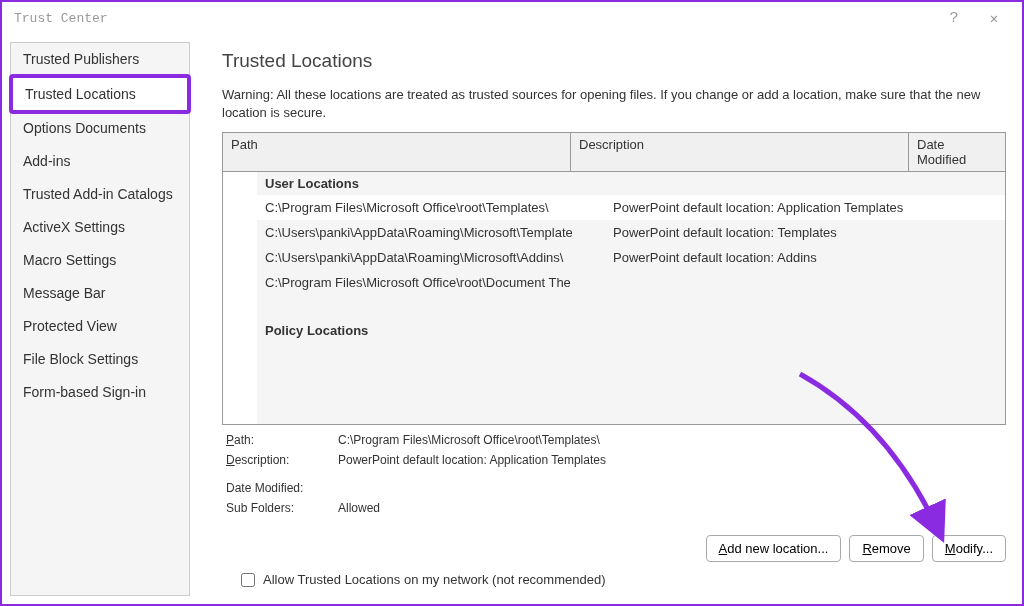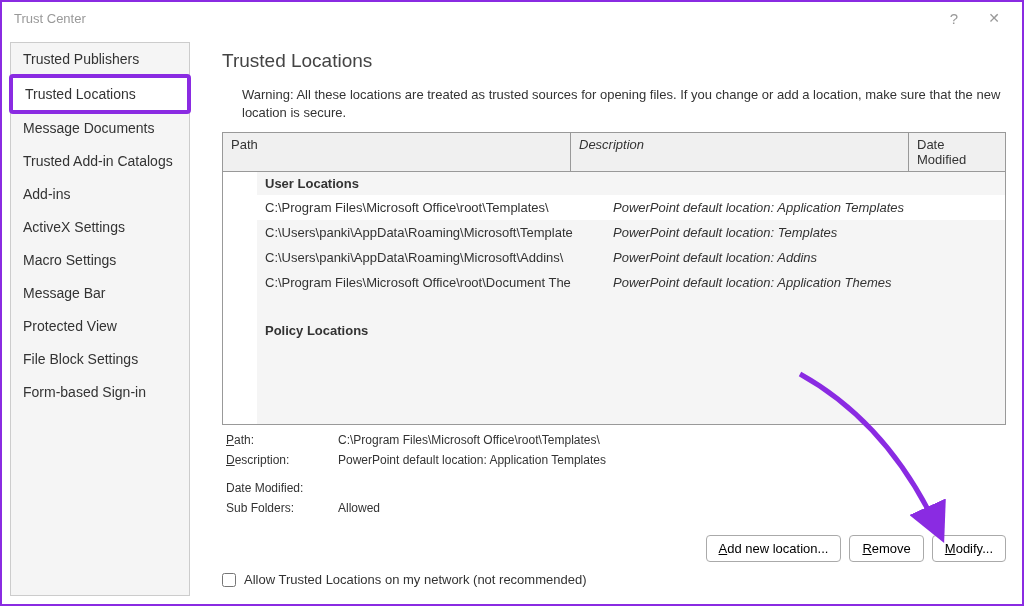--- a/index.html
+++ b/index.html
@@ -14,20 +14,21 @@
       position: relative;
       overflow: hidden;
     }
     .titlebar {
       height: 32px;
       display: flex;
       align-items: center;
       padding: 16px 8px;
       color: #999;
       font-size: 13px;
+      font-family: Liberation Mono, monospace;
     }
     .titlebar-title { flex: 1; padding-left: 4px; }
     .titlebar-help, .titlebar-close {
       width: 40px;
       text-align: center;
       font-size: 15px;
       color: #999;
     }
     .titlebar-close { font-size: 14px; }
     .content {
@@ -65,40 +66,40 @@
     }
     .page-title {
       font-size: 19px;
       color: #444;
       margin-bottom: 14px;
     }
     .warning-text {
       font-size: 13px;
       color: #333;
       margin-bottom: 10px;
-      margin-left: 20px;
+      margin-left: 0;
       line-height: 1.4;
     }
     .loc-table {
       border: 1px solid #999;
       width: 100%;
     }
     .loc-table-header {
       display: flex;
       background: #f0f0f0;
       border-bottom: 1px solid #999;
     }
     .loc-table-header > div {
       padding: 4px 8px;
       font-size: 13px;
       border-right: 1px solid #999;
     }
     .loc-table-header > div:last-child { border-right: none; }
     .col-path { width: 348px; }
-    .col-desc { flex: 1; font-style: italic; }
+    .col-desc { flex: 1; }
     .col-date { width: 96px; }
     .loc-table-body { height: 252px; background: #f5f5f5; margin-left: 34px; }
     .section-label {
       font-weight: bold;
       padding: 4px 8px;
       font-size: 13px;
     }
     .loc-row {
       display: flex;
       padding: 3px 0;
@@ -132,21 +133,21 @@
       padding: 5px 12px;
       background: #fff;
       border: 1px solid #aaa;
       border-radius: 4px;
       font-size: 13px;
       cursor: pointer;
     }
     .checkbox-row {
       display: flex;
       align-items: center;
-      margin-left: 0;
+      margin-left: 19px;
       margin-bottom: 6px;
       font-size: 13px;
     }
     .checkbox-row input { margin-right: 8px; width:14px; height:14px; }
     .underline-first::first-letter { text-decoration: underline; }
     .arrow-svg {
       position: absolute;
       pointer-events: none;
       z-index: 10;
     }
@@ -157,23 +158,23 @@
 <div class="titlebar">
   <span class="titlebar-title">Trust Center</span>
   <span class="titlebar-help">?</span>
   <span class="titlebar-close">✕</span>
 </div>
 
 <div class="content">
   <div class="sidebar">
     <div class="sidebar-item">Trusted Publishers</div>
     <div class="sidebar-item selected">Trusted Locations</div>
-    <div class="sidebar-item">Message Documents</div>
+    <div class="sidebar-item">Options Documents</div>
+    <div class="sidebar-item">Add-ins</div>
     <div class="sidebar-item">Trusted Add-in Catalogs</div>
-    <div class="sidebar-item">Add-ins</div>
     <div class="sidebar-item">ActiveX Settings</div>
     <div class="sidebar-item">Macro Settings</div>
     <div class="sidebar-item">Message Bar</div>
     <div class="sidebar-item">Protected View</div>
     <div class="sidebar-item">File Block Settings</div>
     <div class="sidebar-item">Form-based Sign-in</div>
   </div>
 
   <div class="main">
     <div class="page-title">Trusted Locations</div>
@@ -197,21 +198,20 @@
           <div class="col-desc">PowerPoint default location: Templates</div>
           <div class="col-date"></div>
         </div>
         <div class="loc-row">
           <div class="col-path">C:\Users\panki\AppData\Roaming\Microsoft\Addins\</div>
           <div class="col-desc">PowerPoint default location: Addins</div>
           <div class="col-date"></div>
         </div>
         <div class="loc-row">
           <div class="col-path">C:\Program Files\Microsoft Office\root\Document The</div>
-          <div class="col-desc">PowerPoint default location: Application Themes</div>
           <div class="col-date"></div>
         </div>
         <div style="height:24px"></div>
         <div class="section-label">Policy Locations</div>
       </div>
     </div>
 
     <div class="details">
       <div class="detail-row">
         <span class="detail-label underline-first">Path:</span>

